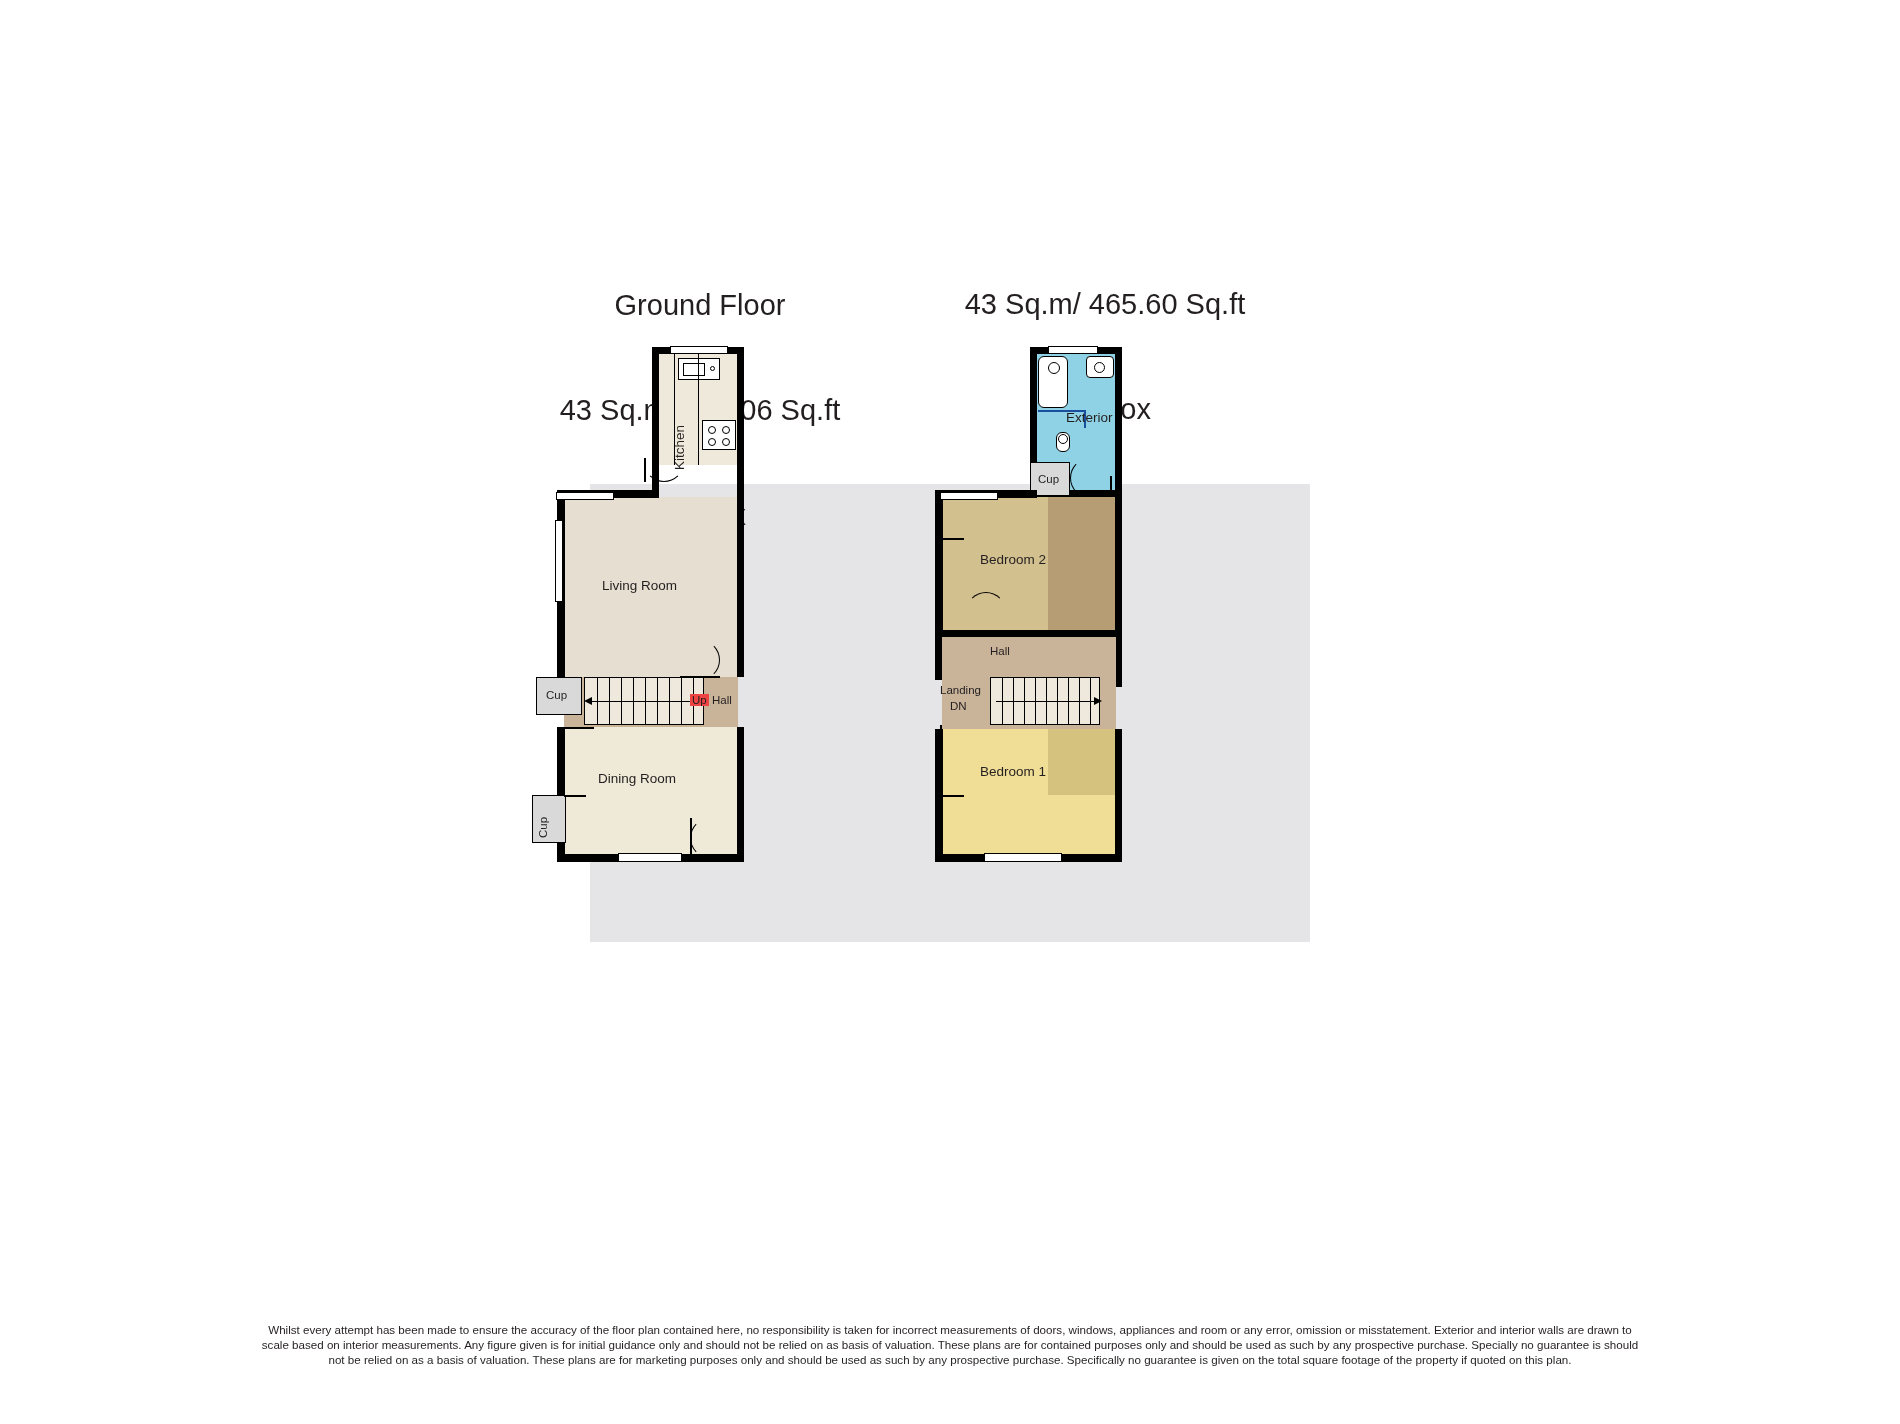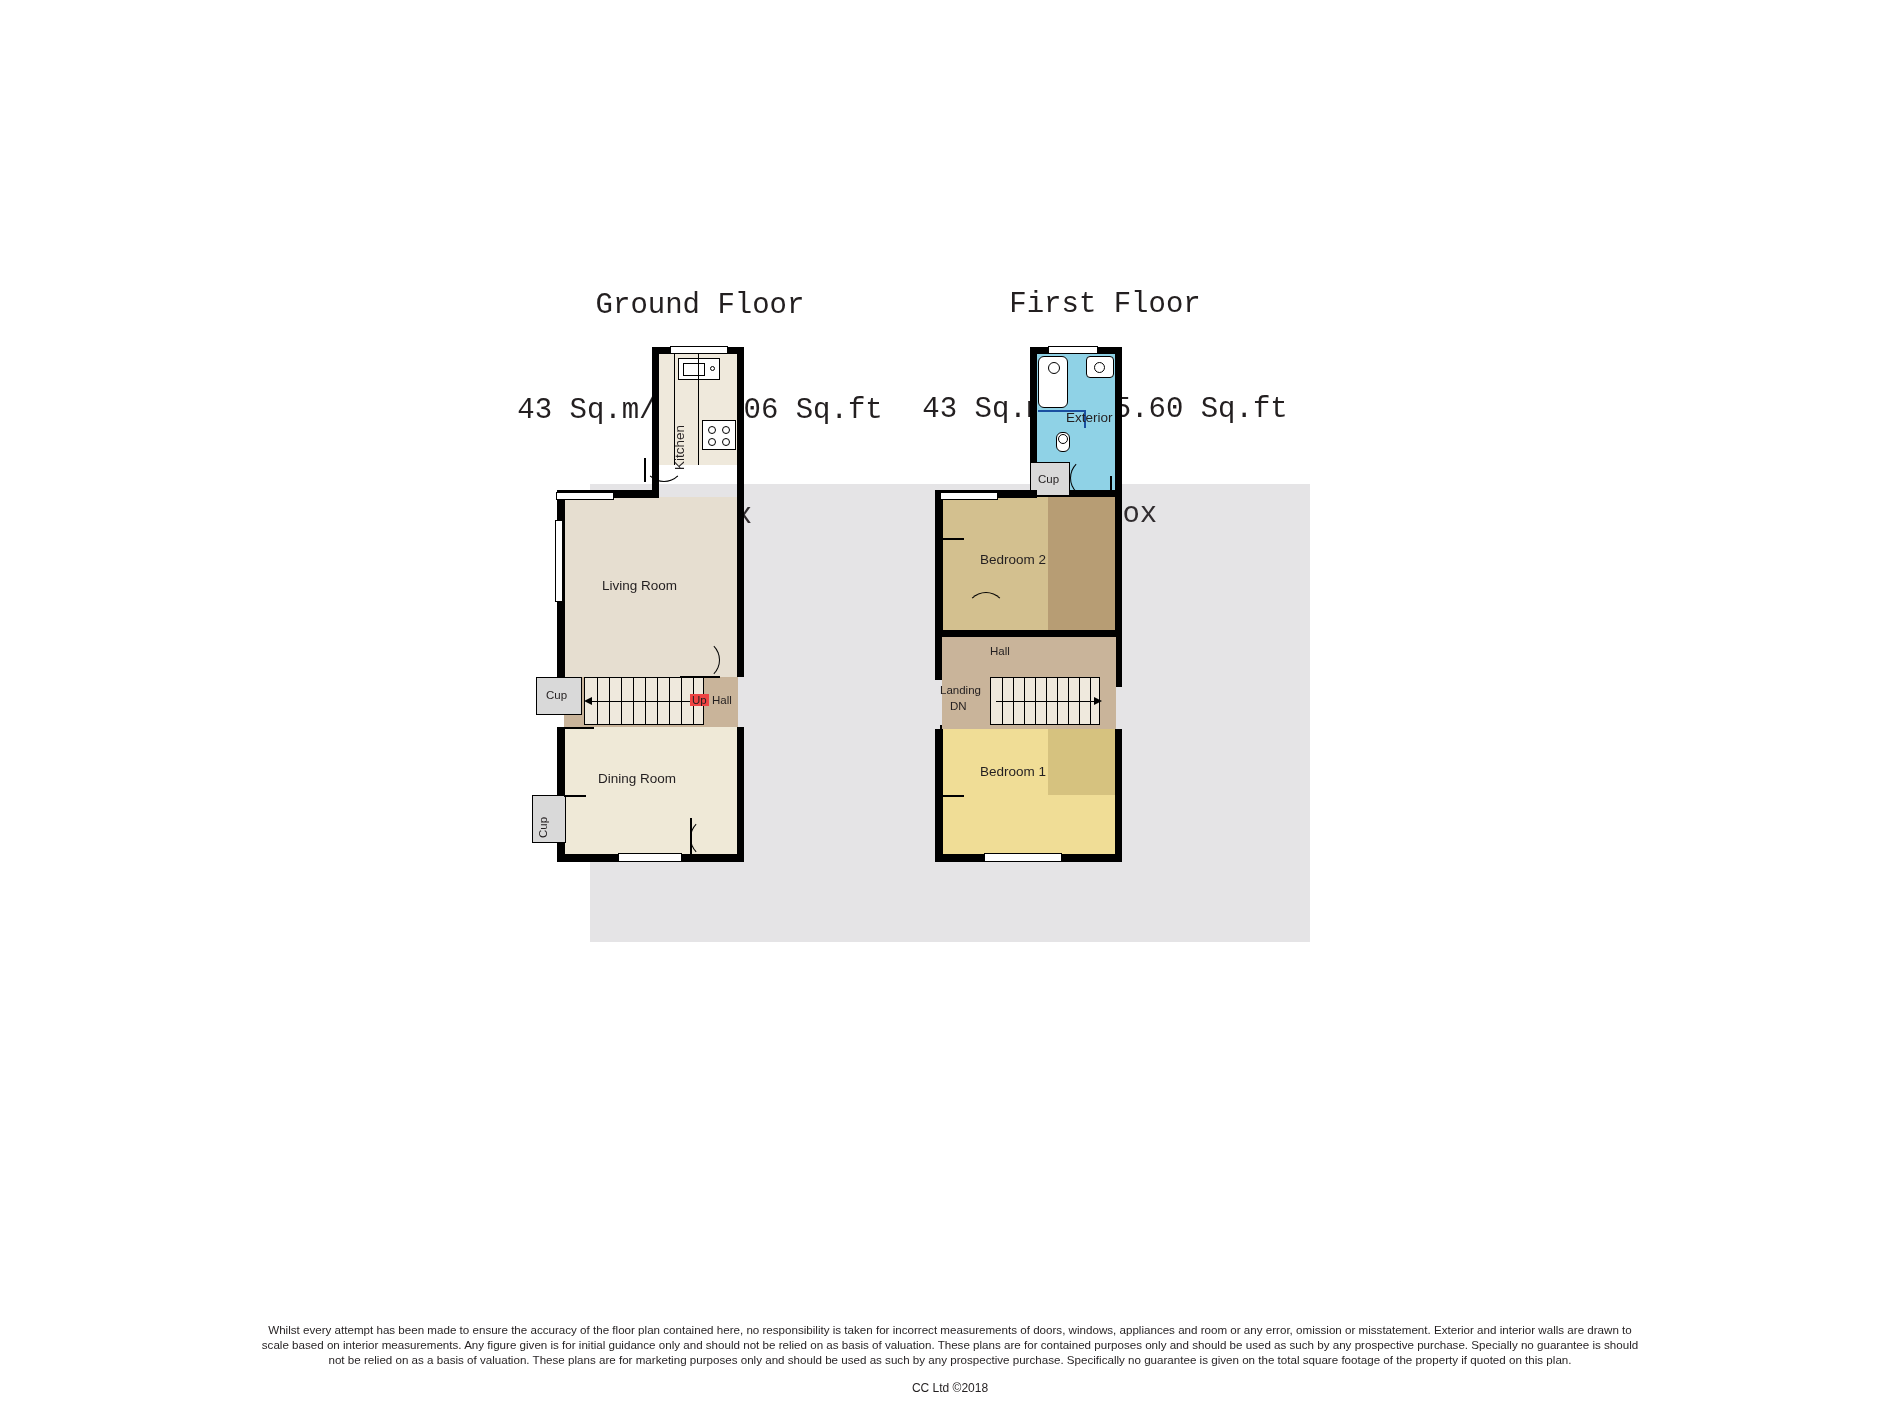--- a/index.html
+++ b/index.html
@@ -27,21 +27,21 @@
   .floor-heading {
     position: absolute;
     text-align: center;
     font-size: 29px;
     line-height: 35px;
     color: #231f20;
     white-space: pre;
   }
   #ground-heading { left: 500px; top: 218px; width: 400px; }
   #first-heading  { left: 905px; top: 217px; width: 400px; }
-  .floor-heading .line { display: block; font-family: Liberation Mono, monospace; }
+  .floor-heading .line { display: block; }
 
   
   .watermark {
     position: absolute;
     left: 590px;
     top: 640px;
     width: 730px;
     height: 130px;
     pointer-events: none;
   }
@@ -184,21 +184,20 @@
 
 <div class="plan-canvas">
 
   <div class="floor-heading" id="ground-heading">
     <span class="line">Ground Floor</span>
     <span class="line">43 Sq.m/ 468.06 Sq.ft</span>
     <span class="line">Approx</span>
   </div>
 
   <div class="floor-heading" id="first-heading">
-    <span class="line">First Floor</span>
     <span class="line">43 Sq.m/ 465.60 Sq.ft</span>
     <span class="line">Approx</span>
   </div>
 
   <div class="wm-band"></div>
 
   <div class="plan" id="ground-plan" style="left:540px; top:340px; width:290px; height:700px;">
 
     <div class="room" style="left:118px; top:13px; width:80px; height:112px; background:#efe9dc;"></div>
 
@@ -359,15 +358,14 @@
 
     <div class="room-label" style="left:62px; top:424px;">Bedroom 1</div>
   </div>
 
 
   <div class="disclaimer">
     <div>Whilst every attempt has been made to ensure the accuracy of the floor plan contained here, no responsibility is taken for incorrect measurements of doors, windows, appliances and room or any error, omission or misstatement. Exterior and interior walls are drawn to</div>
     <div>scale based on interior measurements. Any figure given is for initial guidance only and should not be relied on as basis of valuation. These plans are for contained purposes only and should be used as such by any prospective purchase. Specially no guarantee is should</div>
     <div>not be relied on as a basis of valuation. These plans are for marketing purposes only and should be used as such by any prospective purchase. Specifically no guarantee is given on the total square footage of the property if quoted on this plan.</div>
   </div>
-  <div class="copyright">CC Ltd ©2018</div>
 
 </div>
 
 </body></html>

